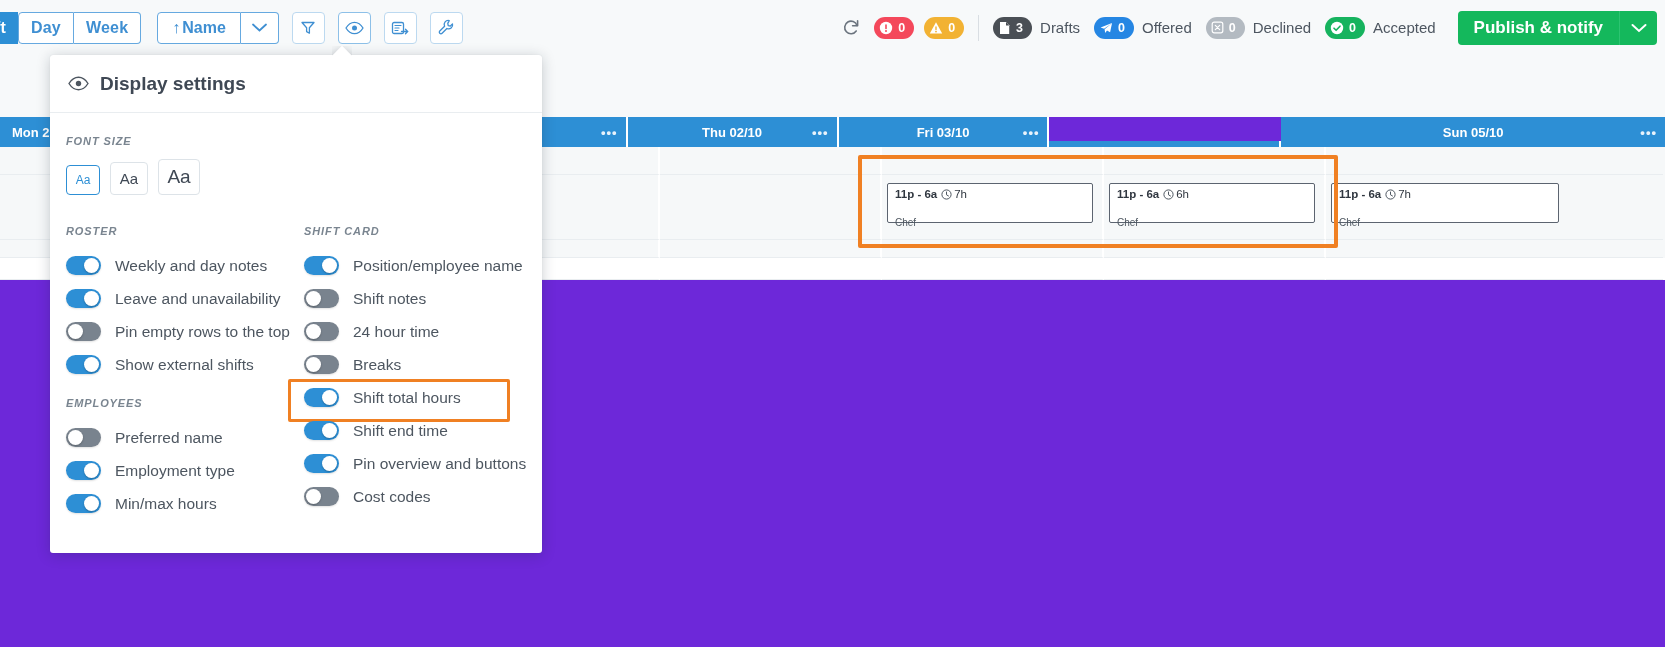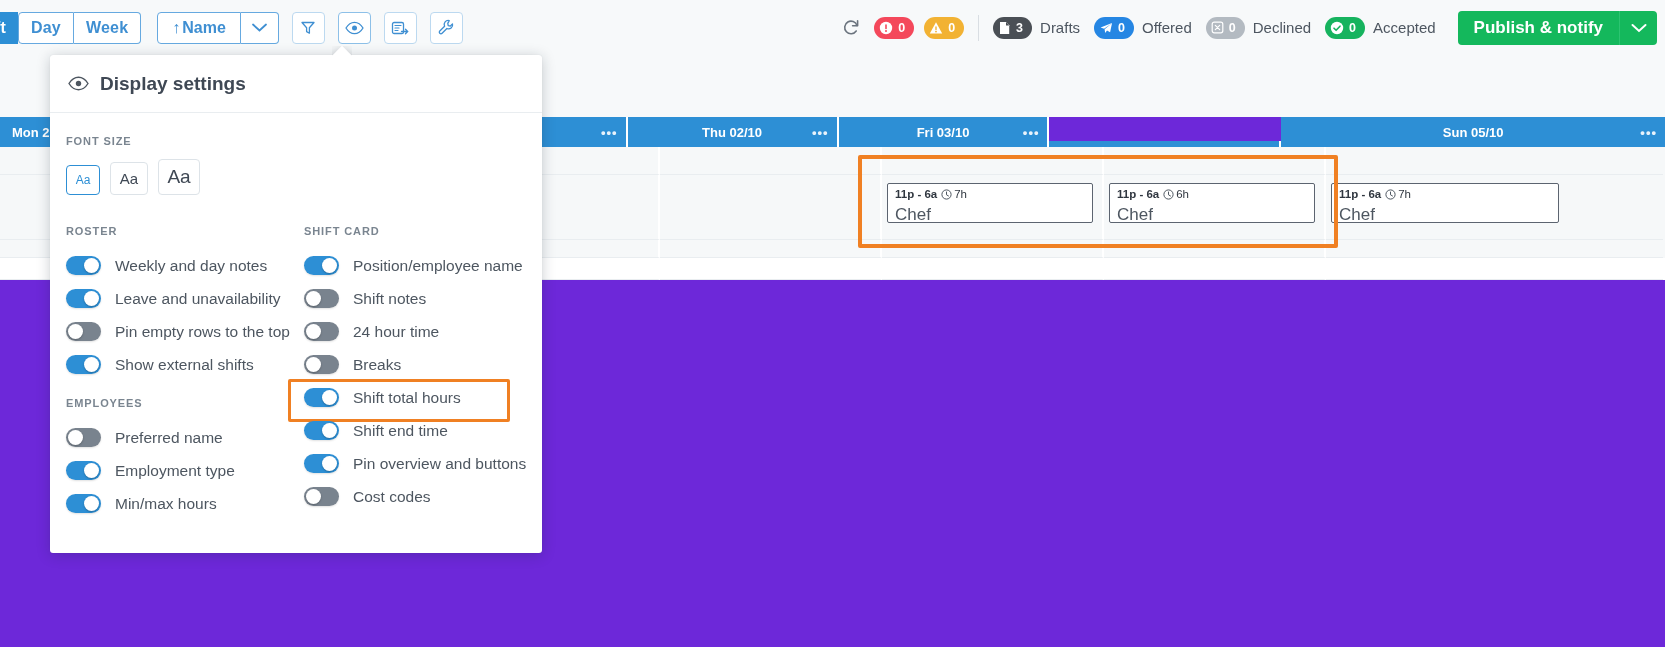--- a/index.html
+++ b/index.html
@@ -113,21 +113,21 @@
   .grid-row.r4 { height: 22px; background: #f6f8f9; }
   .grid-row.white { background: #ffffff; }
   .gcell { border-right: 2px solid #ffffff; border-bottom: 1px solid #e9edf0; position: relative; }
   .shift-card {
     position: absolute; left: 5px; top: 8px; right: 9px; height: 40px;
     background: #fff; border: 1px solid #5c6470; border-radius: 2px;
     padding: 4px 0 0 7px;
   }
   .sc-line1 { font-size: 11.5px; color: #303740; display: flex; align-items: center; gap: 4px; font-weight: 700; }
   .sc-line1 .hrs { font-weight: 400; display: inline-flex; align-items: center; gap: 2px; }
-  .sc-line2 { font-size: 17px; color: #4d5660; margin-top: 5px; }
+  .sc-line2 { font-size: 10px; color: #4d5660; margin-top: 17px; }
 
   .highlight-box {
     position: absolute; border: 4px solid #f08023; border-radius: 2px;
     pointer-events: none; z-index: 3;
   }
 
   
   .panel {
     position: absolute; left: 50px; top: 55px; width: 492px; height: 498px;
     background: #fff; border-radius: 3px;
@@ -144,21 +144,21 @@
     box-shadow: 0 0 8px rgba(20,30,45,.16);
   }
   .panel-head {
     height: 58px; border-bottom: 1px solid #e9edf0;
     display: flex; align-items: center; gap: 11px; padding: 0 0 0 18px;
   }
   .panel-title { font-size: 19px; font-weight: 700; color: #3f4854; }
   .panel-body { padding: 22px 0 0 16px; }
   .section-label {
     font-size: 11px; font-weight: 700; letter-spacing: .9px;
-    color: #7a8590; text-transform: uppercase; margin-bottom: 12px;
+    color: #7a8590; text-transform: uppercase; margin-bottom: 12px; font-style: italic;
   }
   .fontsize-row { display: flex; align-items: flex-end; gap: 10px; margin-bottom: 30px; }
   .fs-btn {
     border: 1px solid #dde3e8; border-radius: 4px; background: #fff;
     color: #3f4854; display: flex; align-items: center; justify-content: center;
     cursor: pointer;
   }
   .fs-btn.s1 { width: 34px; height: 30px; font-size: 12px; }
   .fs-btn.s2 { width: 38px; height: 33px; font-size: 15px; }
   .fs-btn.s3 { width: 42px; height: 36px; font-size: 19px; }

